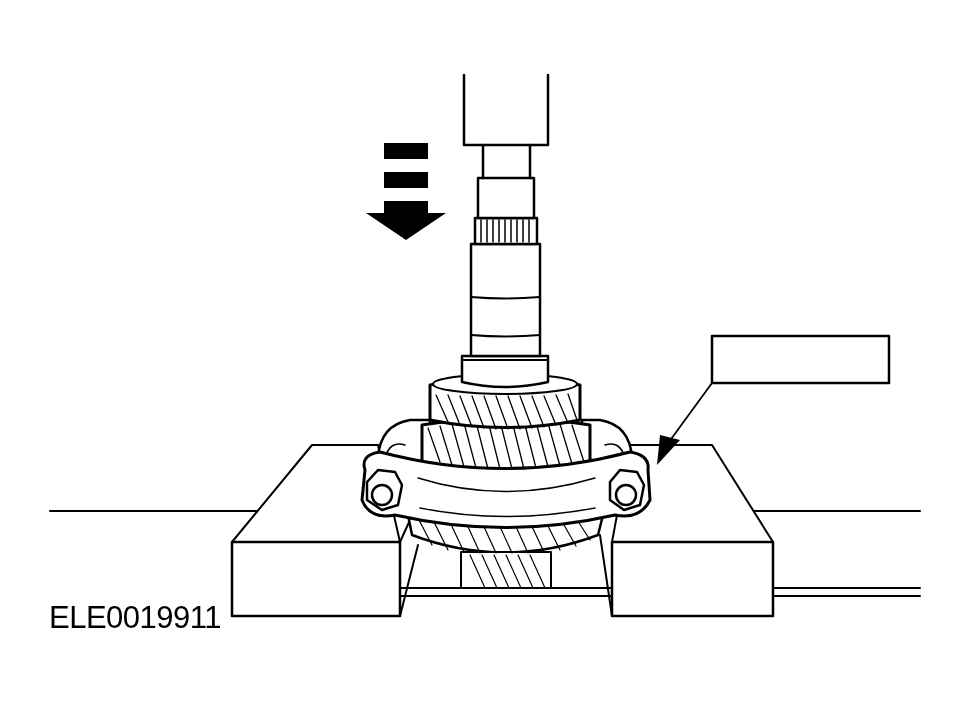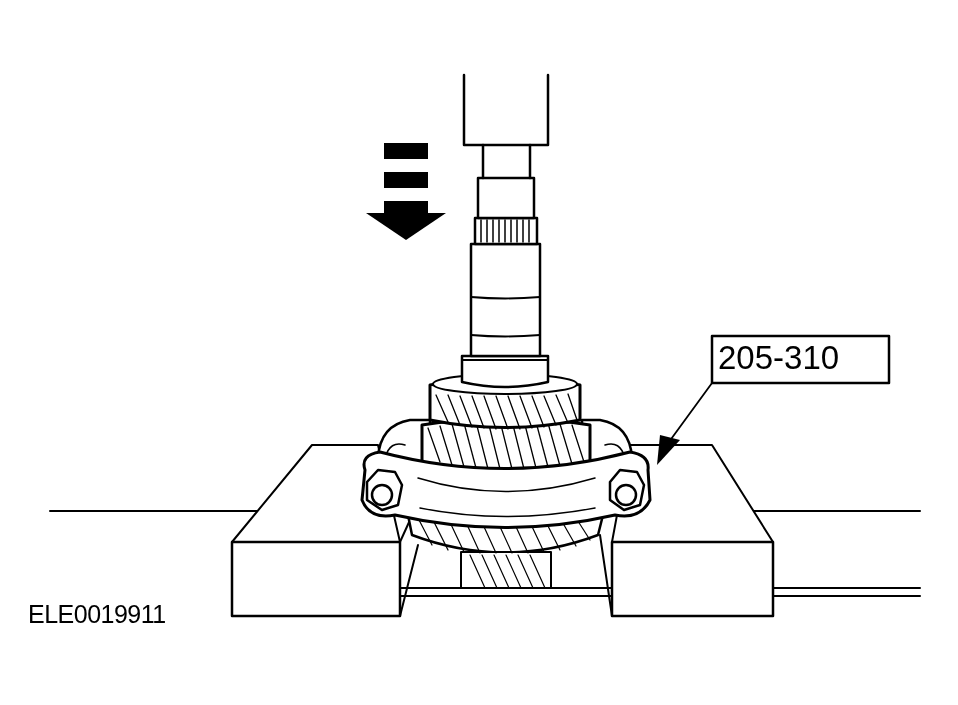--- a/index.html
+++ b/index.html
@@ -1,20 +1,20 @@
 <!DOCTYPE html>
 <html><head>
   <meta charset="utf-8">
   <style>
     html, body { margin: 0; padding: 0; background: #ffffff; }
     body { width: 958px; height: 705px; position: relative; overflow: hidden; }
     #canvas { position: absolute; left: 0; top: 0; width: 958px; height: 705px; }
     .lbl { position: absolute; font-family: "Liberation Sans", sans-serif; color: #000; line-height: 1; white-space: nowrap; }
     #callout-text { left: 718px; top: 341px; font-size: 33px; }
-    #fig-id { left: 28px; top: 602px; font-size: 25px; letter-spacing: -0.5px; }
+    #fig-id { left: 49px; top: 602px; font-size: 31px; letter-spacing: -0.5px; }
     svg * { vector-effect: non-scaling-stroke; }
   </style>
 </head>
 <body>
 
 <div id="canvas">
 <svg width="958" height="705" viewBox="0 0 958 705" xmlns="http://www.w3.org/2000/svg">
   <g fill="none" stroke="#000" stroke-width="2" stroke-linejoin="round" stroke-linecap="round">
 
     <g>
@@ -168,15 +168,14 @@
     <polygon points="680,440 657,465 660,435"></polygon>
     <g>
       <rect x="384" y="143" width="44" height="16"></rect>
       <rect x="384" y="172" width="44" height="16"></rect>
       <rect x="384" y="201" width="44" height="12"></rect>
       <polygon points="366,213 446,213 406,240"></polygon>
     </g>
   </g>
 </svg>
 
-<div class="lbl" id="callout-text">205-310</div>
 <div class="lbl" id="fig-id">ELE0019911</div>
 </div>
 
 </body></html>

